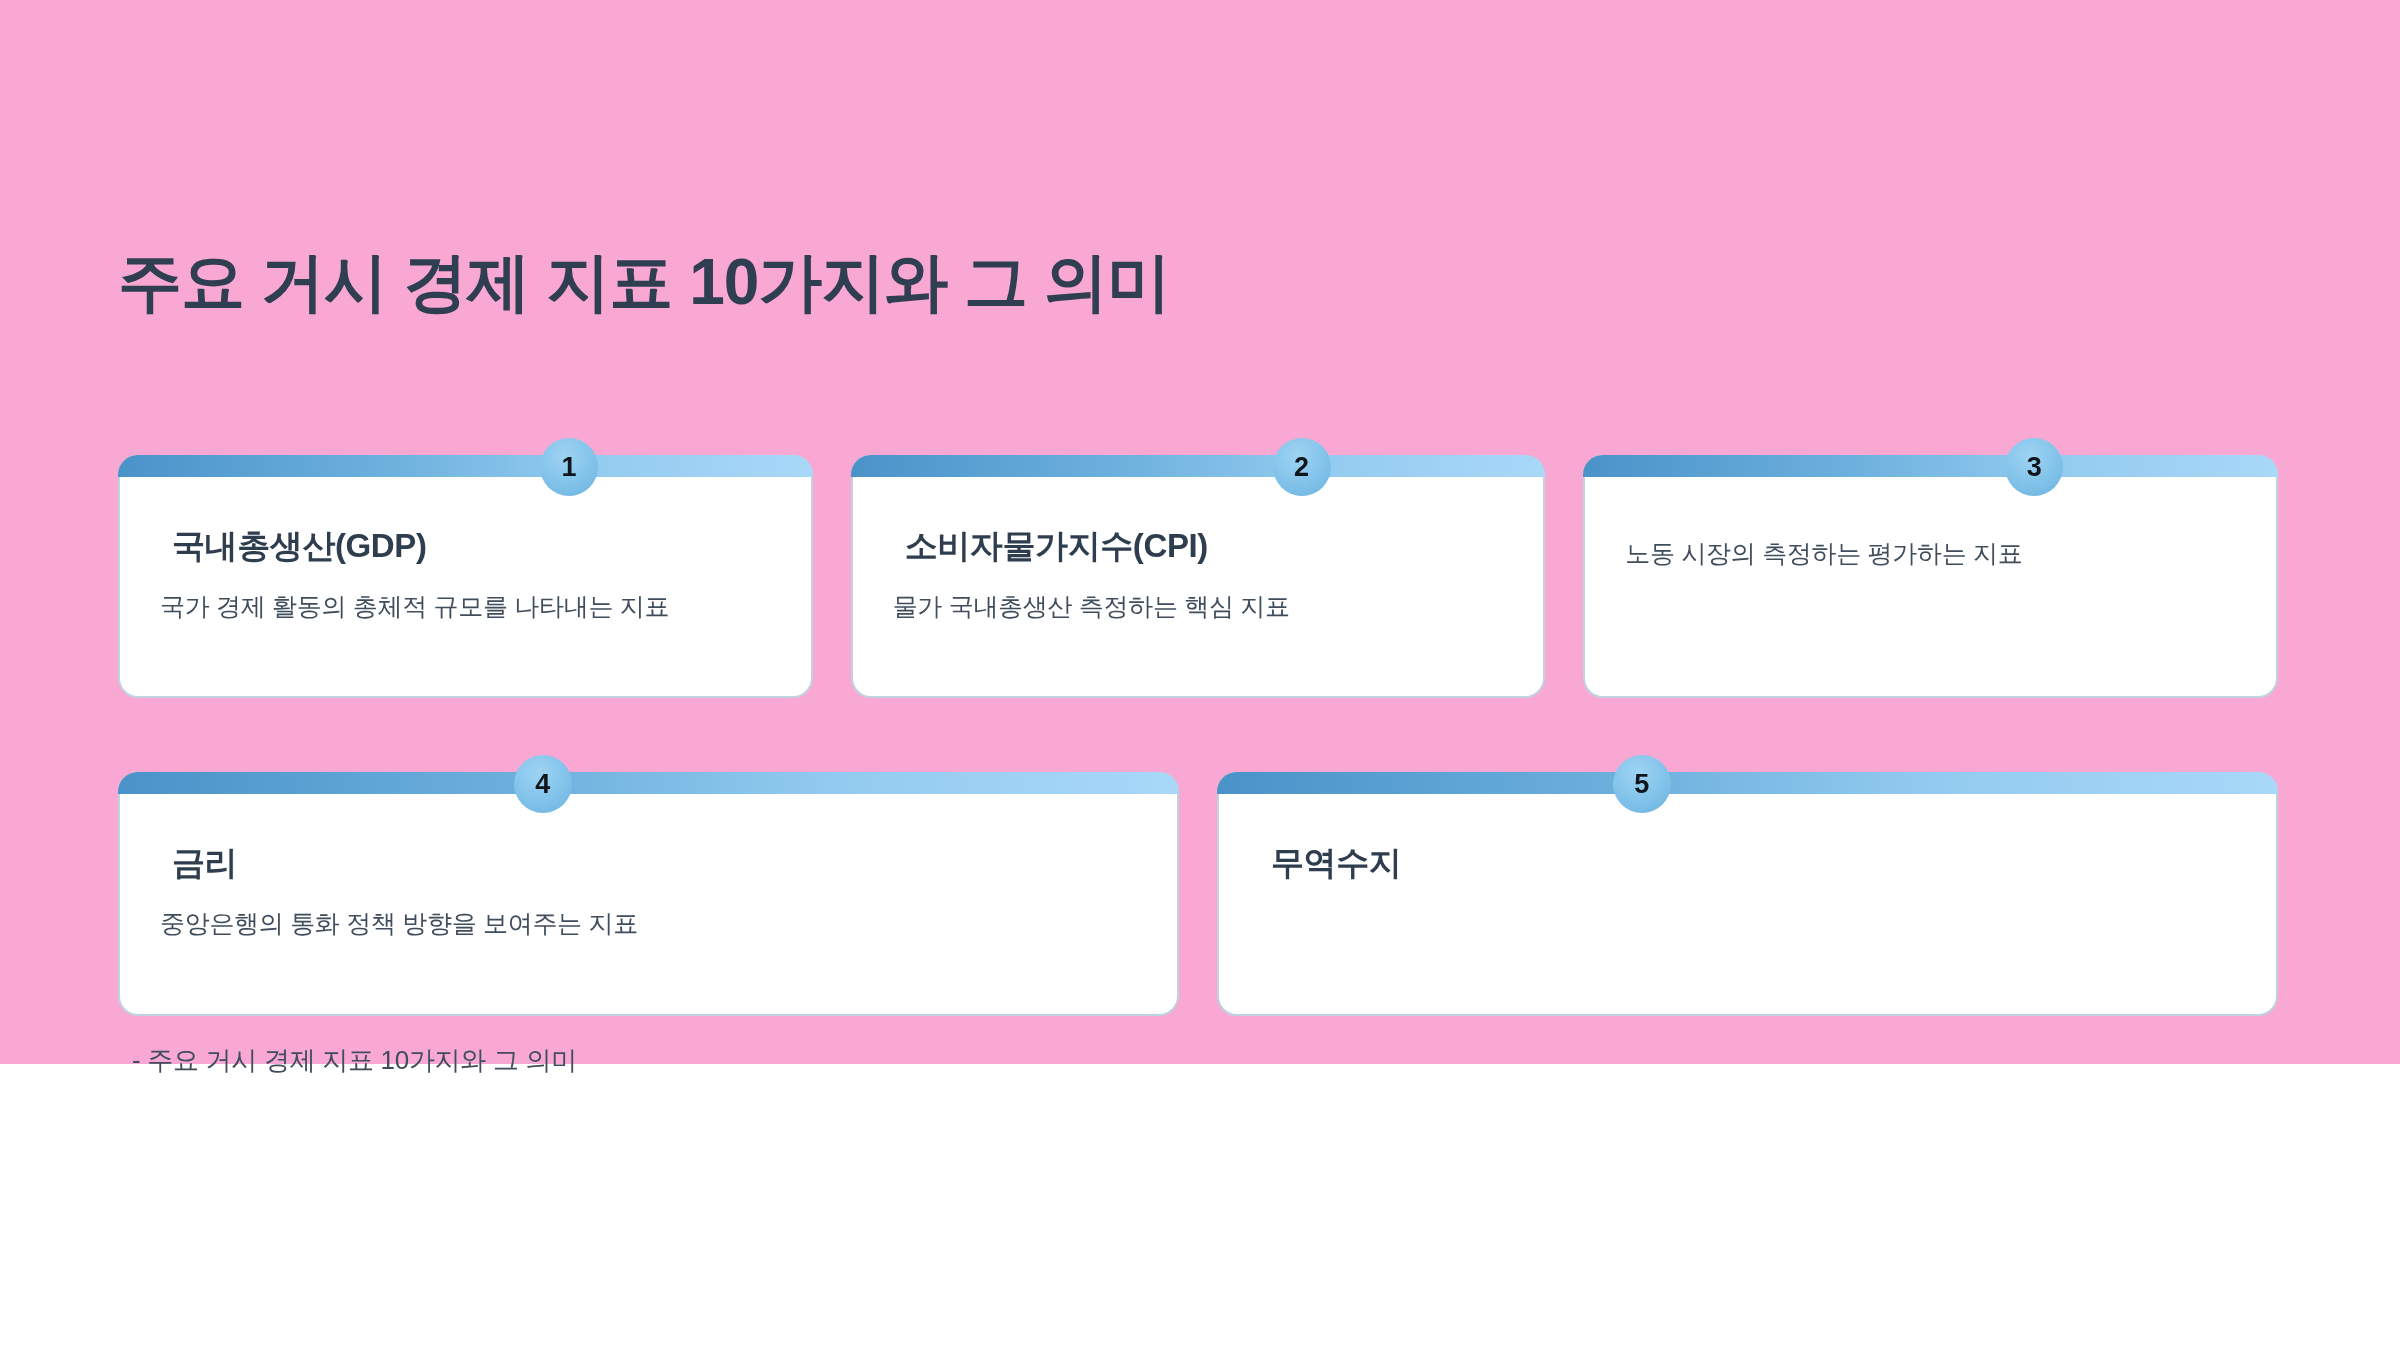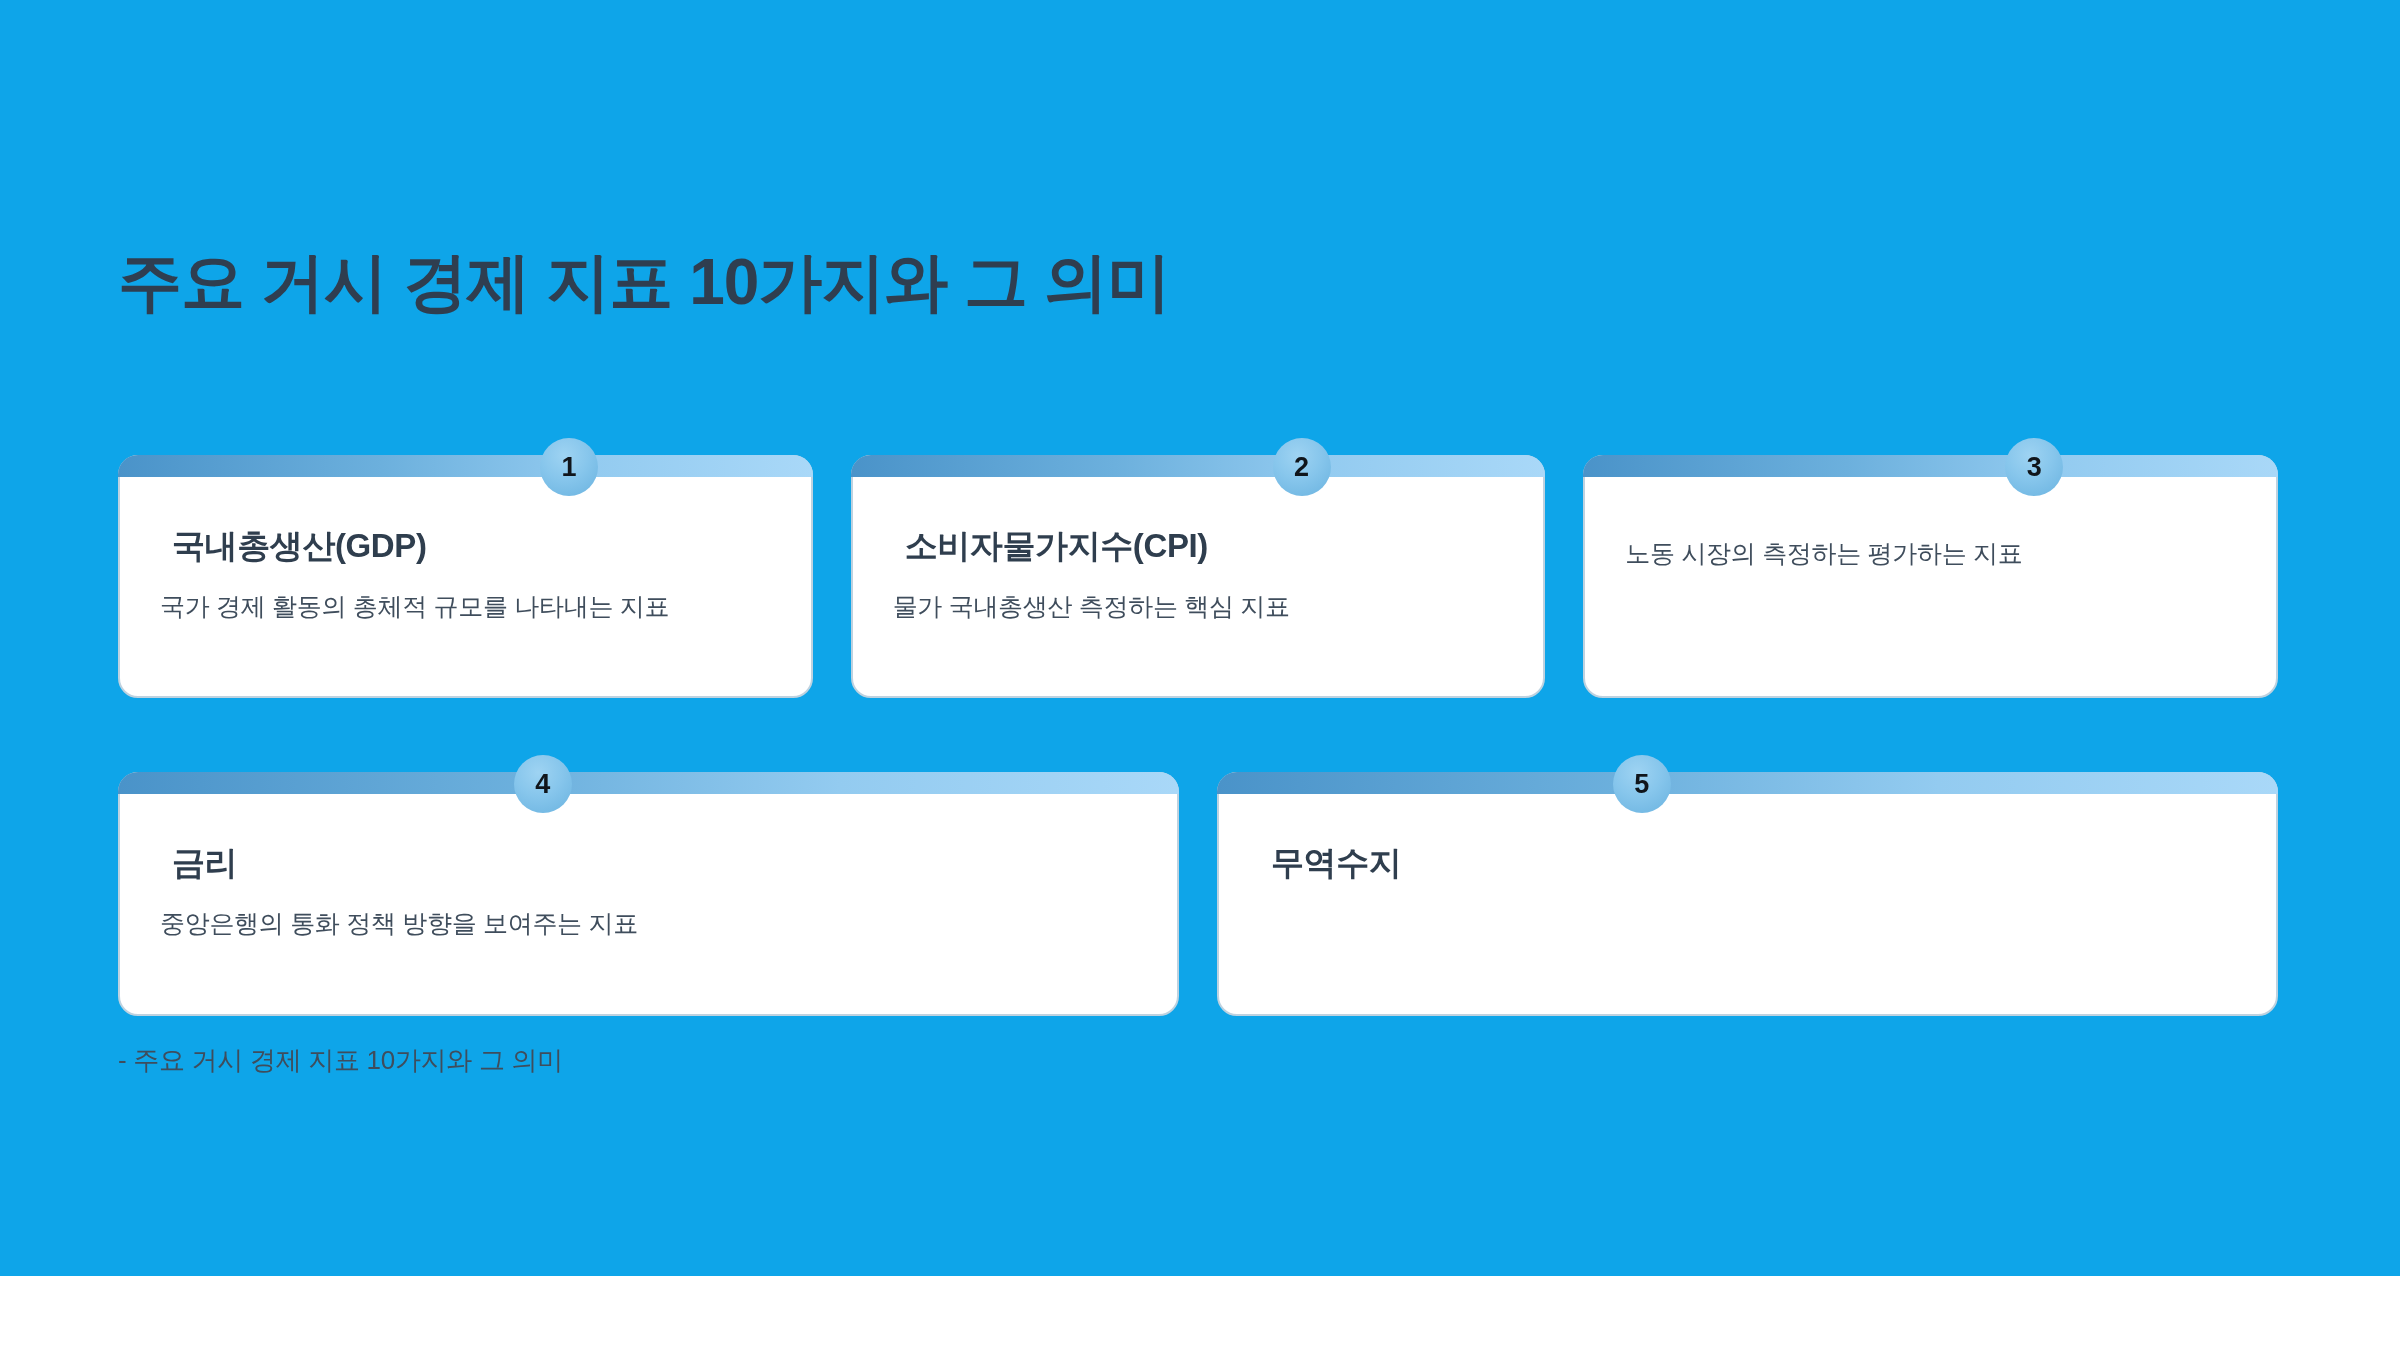--- a/index.html
+++ b/index.html
@@ -12,22 +12,22 @@
     width: 2400px;
     height: 1350px;
     font-family: "Liberation Sans", "DejaVu Sans", sans-serif;
     -webkit-font-smoothing: antialiased;
     overflow: hidden;
   }
 
   .page {
     position: relative;
     width: 2400px;
-    height: 1276px;
-    background: #0ea5e9;
+    height: 1064px;
+    background: #f9a8d4;
     box-sizing: border-box;
   }
 
   
   .page-title {
     position: absolute;
     left: 118px;
     top: 245px;
     margin: 0;
     font-size: 64px;
@@ -114,21 +114,21 @@
     font-weight: 400;
     color: #3f4d5c;
     letter-spacing: -0.3px;
     line-height: 1.45;
     white-space: nowrap;
   }
 
   
   .footer-caption {
     position: absolute;
-    left: 118px;
+    left: 132px;
     top: 1043px;
     margin: 0;
     font-size: 26px;
     font-weight: 400;
     color: #3f4d5c;
     letter-spacing: -0.3px;
     white-space: nowrap;
   }
 </style>
 </head>

